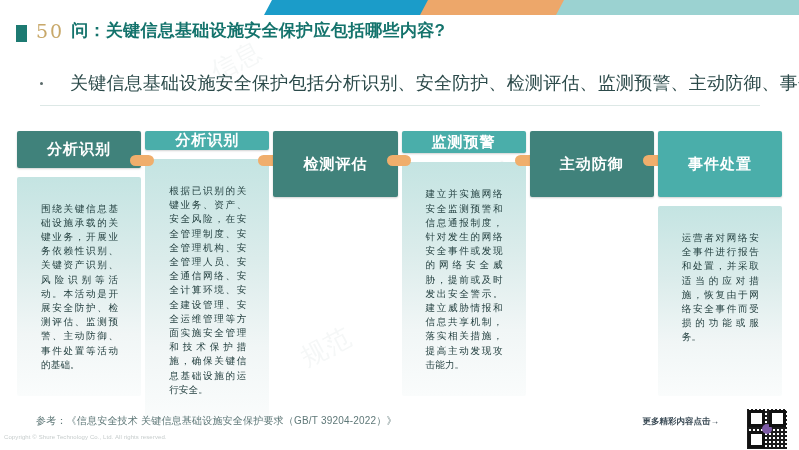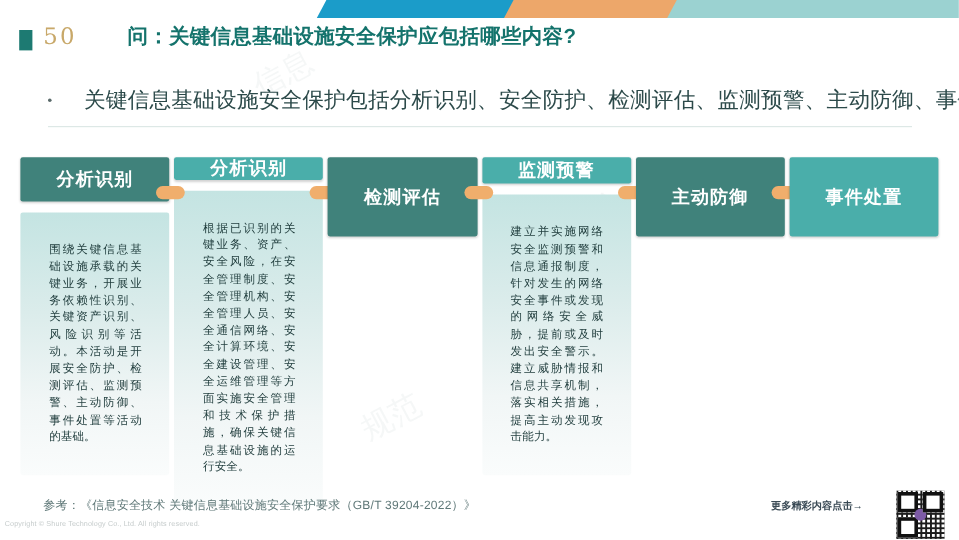--- a/index.html
+++ b/index.html
@@ -18,21 +18,21 @@
   .seg-orange{left:424px;width:140px;background:#eda76a;}
   .seg-teal  {left:560px;width:260px;background:#9bd2d1;}
 
   
   .title-row{position:absolute;top:19px;left:16px;display:flex;align-items:flex-end;}
   .title-marker{width:11px;height:17px;background:#1d7a72;margin-right:9px;}
   .title-num{
     font-family:"DejaVu Serif","Liberation Serif",serif;
     font-size:19px;color:#c8a869;letter-spacing:2px;font-weight:400;margin-right:7px;
   }
-  .title-text{font-size:17px;font-weight:bold;color:#14736c;letter-spacing:.3px;white-space:nowrap;margin-left:35px;}
+  .title-text{font-size:17px;font-weight:bold;color:#14736c;letter-spacing:.3px;white-space:nowrap;}
 
   
   .intro{position:absolute;top:75px;left:40px;display:flex;align-items:flex-start;}
   .intro-dot{width:3px;height:3px;border-radius:50%;background:#5a6a6a;margin:7px 12px 0 0;flex:none;}
   .intro-text{font-size:18px;color:#2c4a4a;line-height:17px;letter-spacing:.2px;white-space:nowrap;margin-left:15px;}
 
   .divider{position:absolute;top:105px;left:40px;width:720px;height:1px;background:#dde8e6;}
 
   
   .flow{position:absolute;top:131px;left:17px;width:765px;height:265px;display:flex;gap:4px;}
@@ -162,20 +162,23 @@
       <div class="col">
         <div class="chip dark">
           <span>主动防御</span>
           <div class="connector"></div>
         </div>
       </div>
       <div class="col">
         <div class="chip light">
           <span>事件处置</span>
         </div>
+        <div class="panel">
+          <p>运营者对网络安全事件进行报告和处置，并采取适当的应对措施，恢复由于网络安全事件而受损的功能或服务。</p>
+        </div>
       </div>
     </div>
 
   <div class="ref">参考：《信息安全技术 关键信息基础设施安全保护要求（GB/T 39204-2022）》</div>
   <div class="copyright">Copyright © Shure Technology Co., Ltd. All rights reserved.</div>
   <div class="cta">更多精彩内容点击→</div>
   <div class="qr">
     <div class="qr-bl"></div>
     <div class="qr-center"></div>
   </div>

